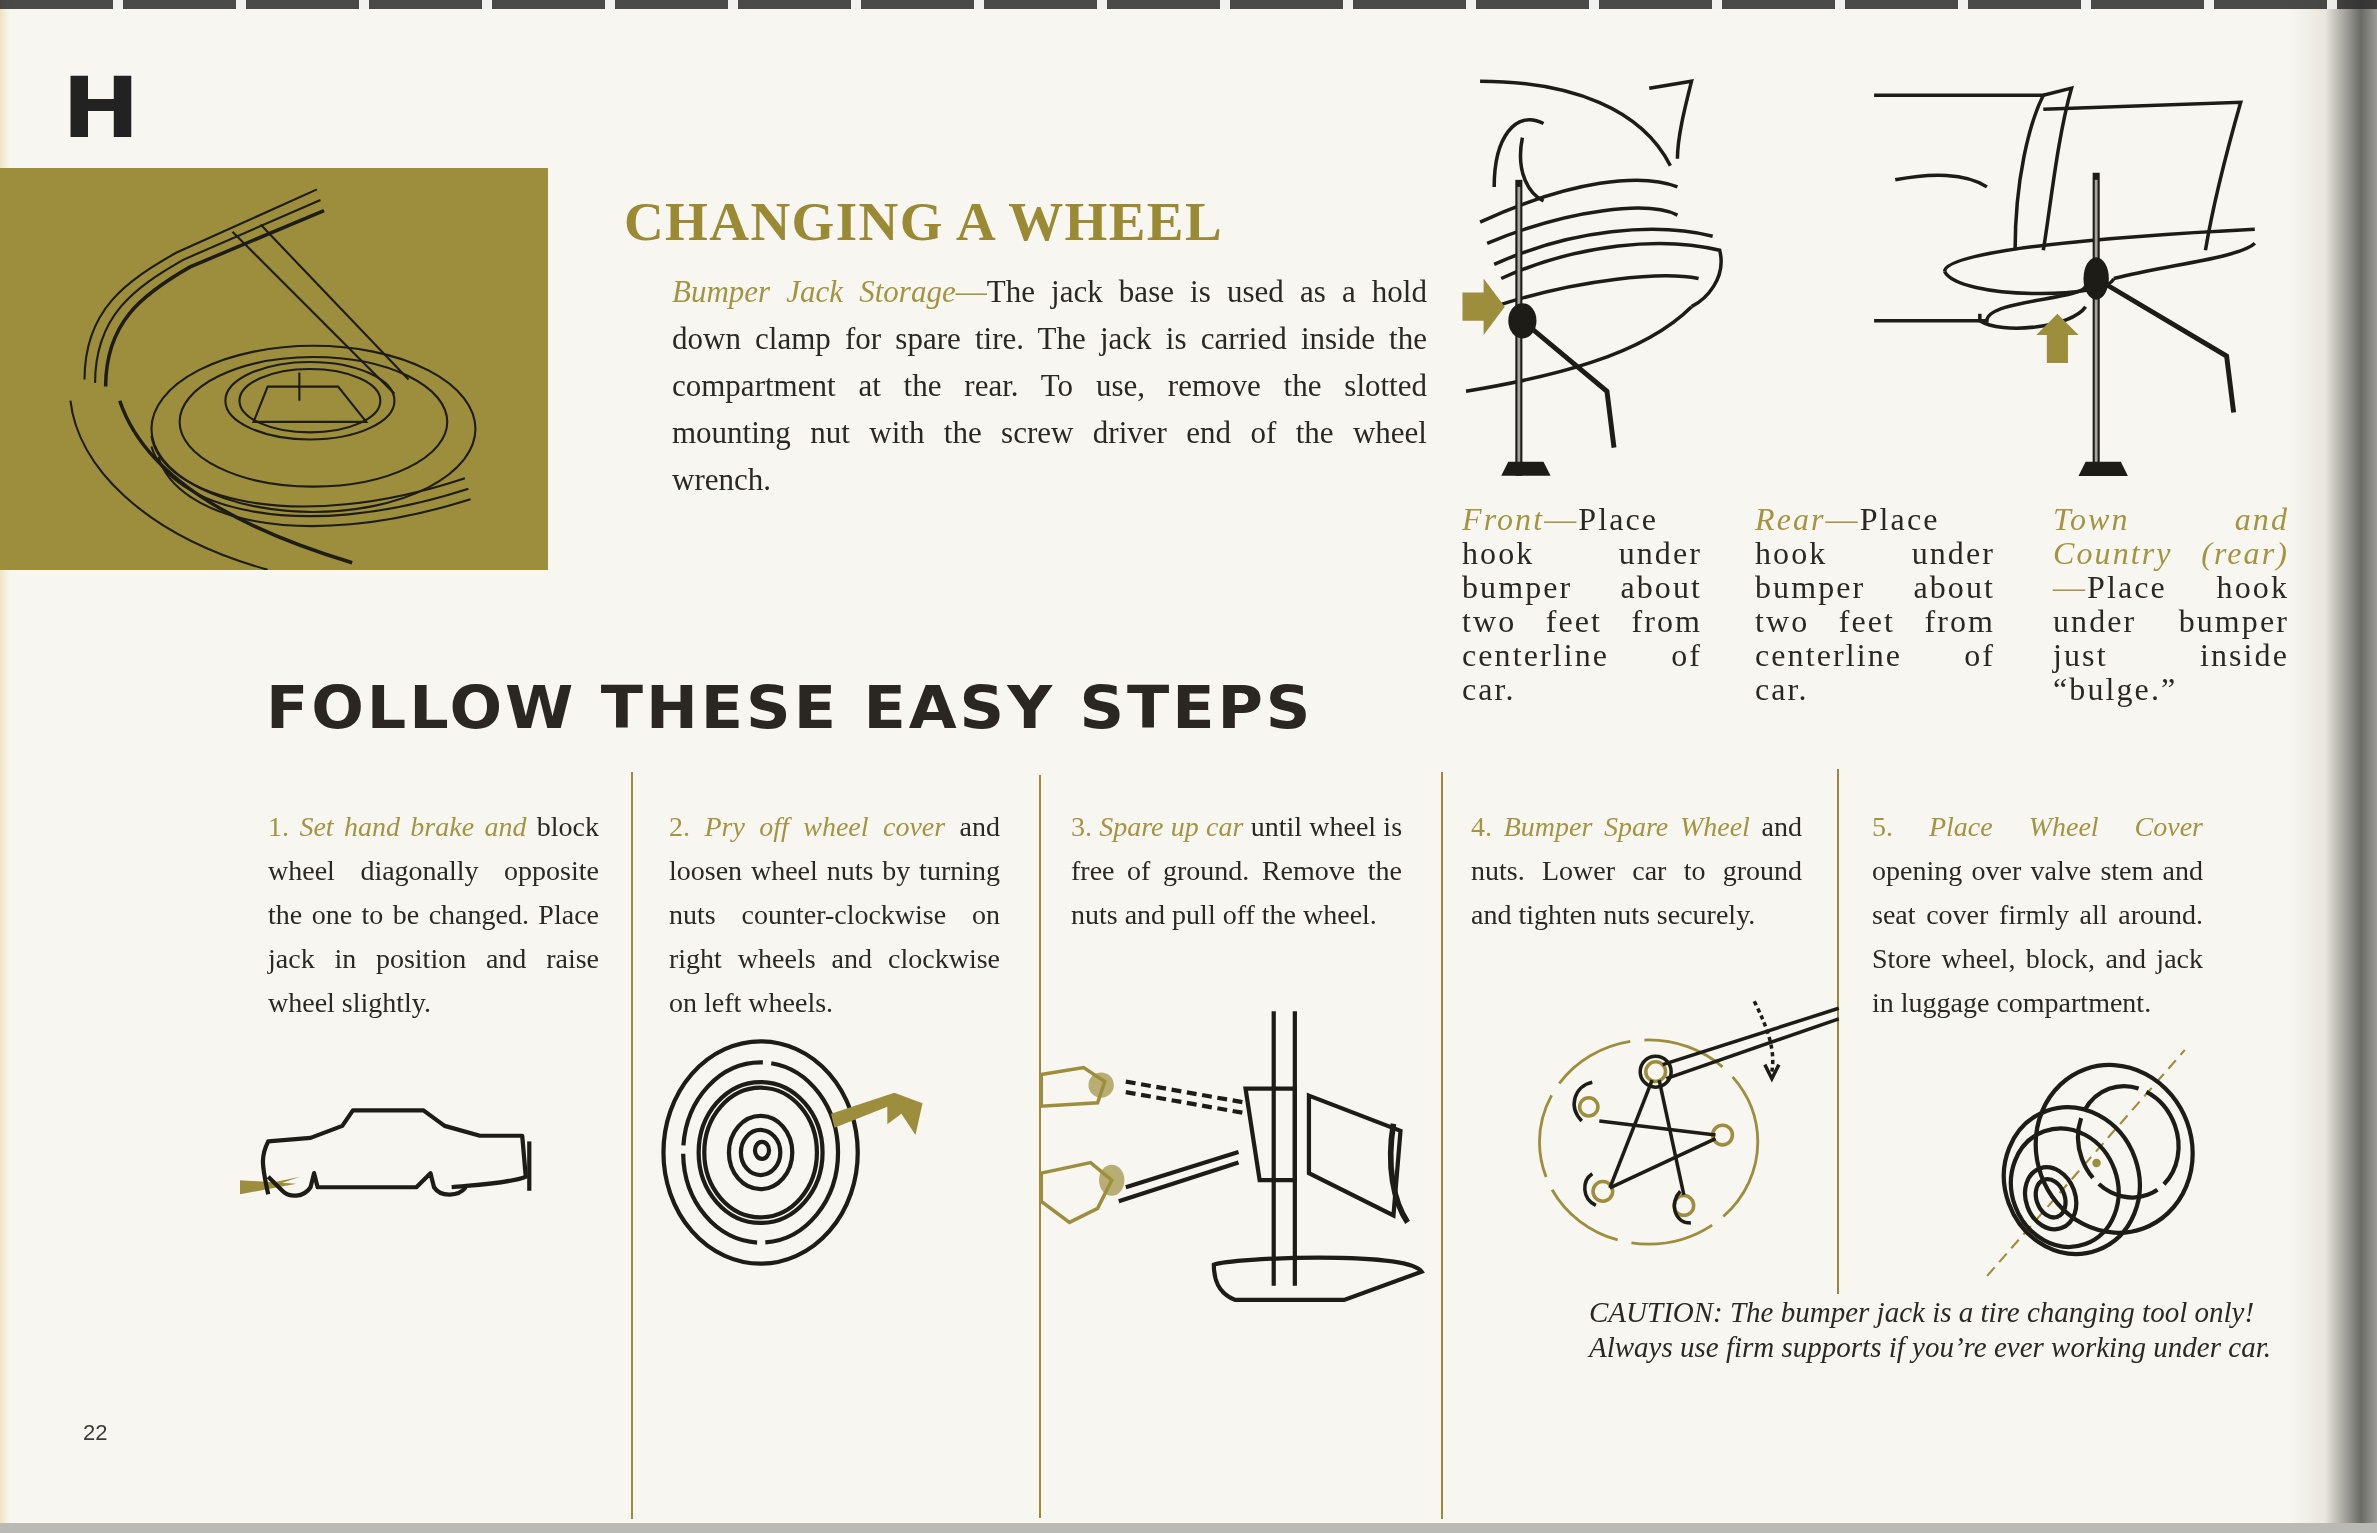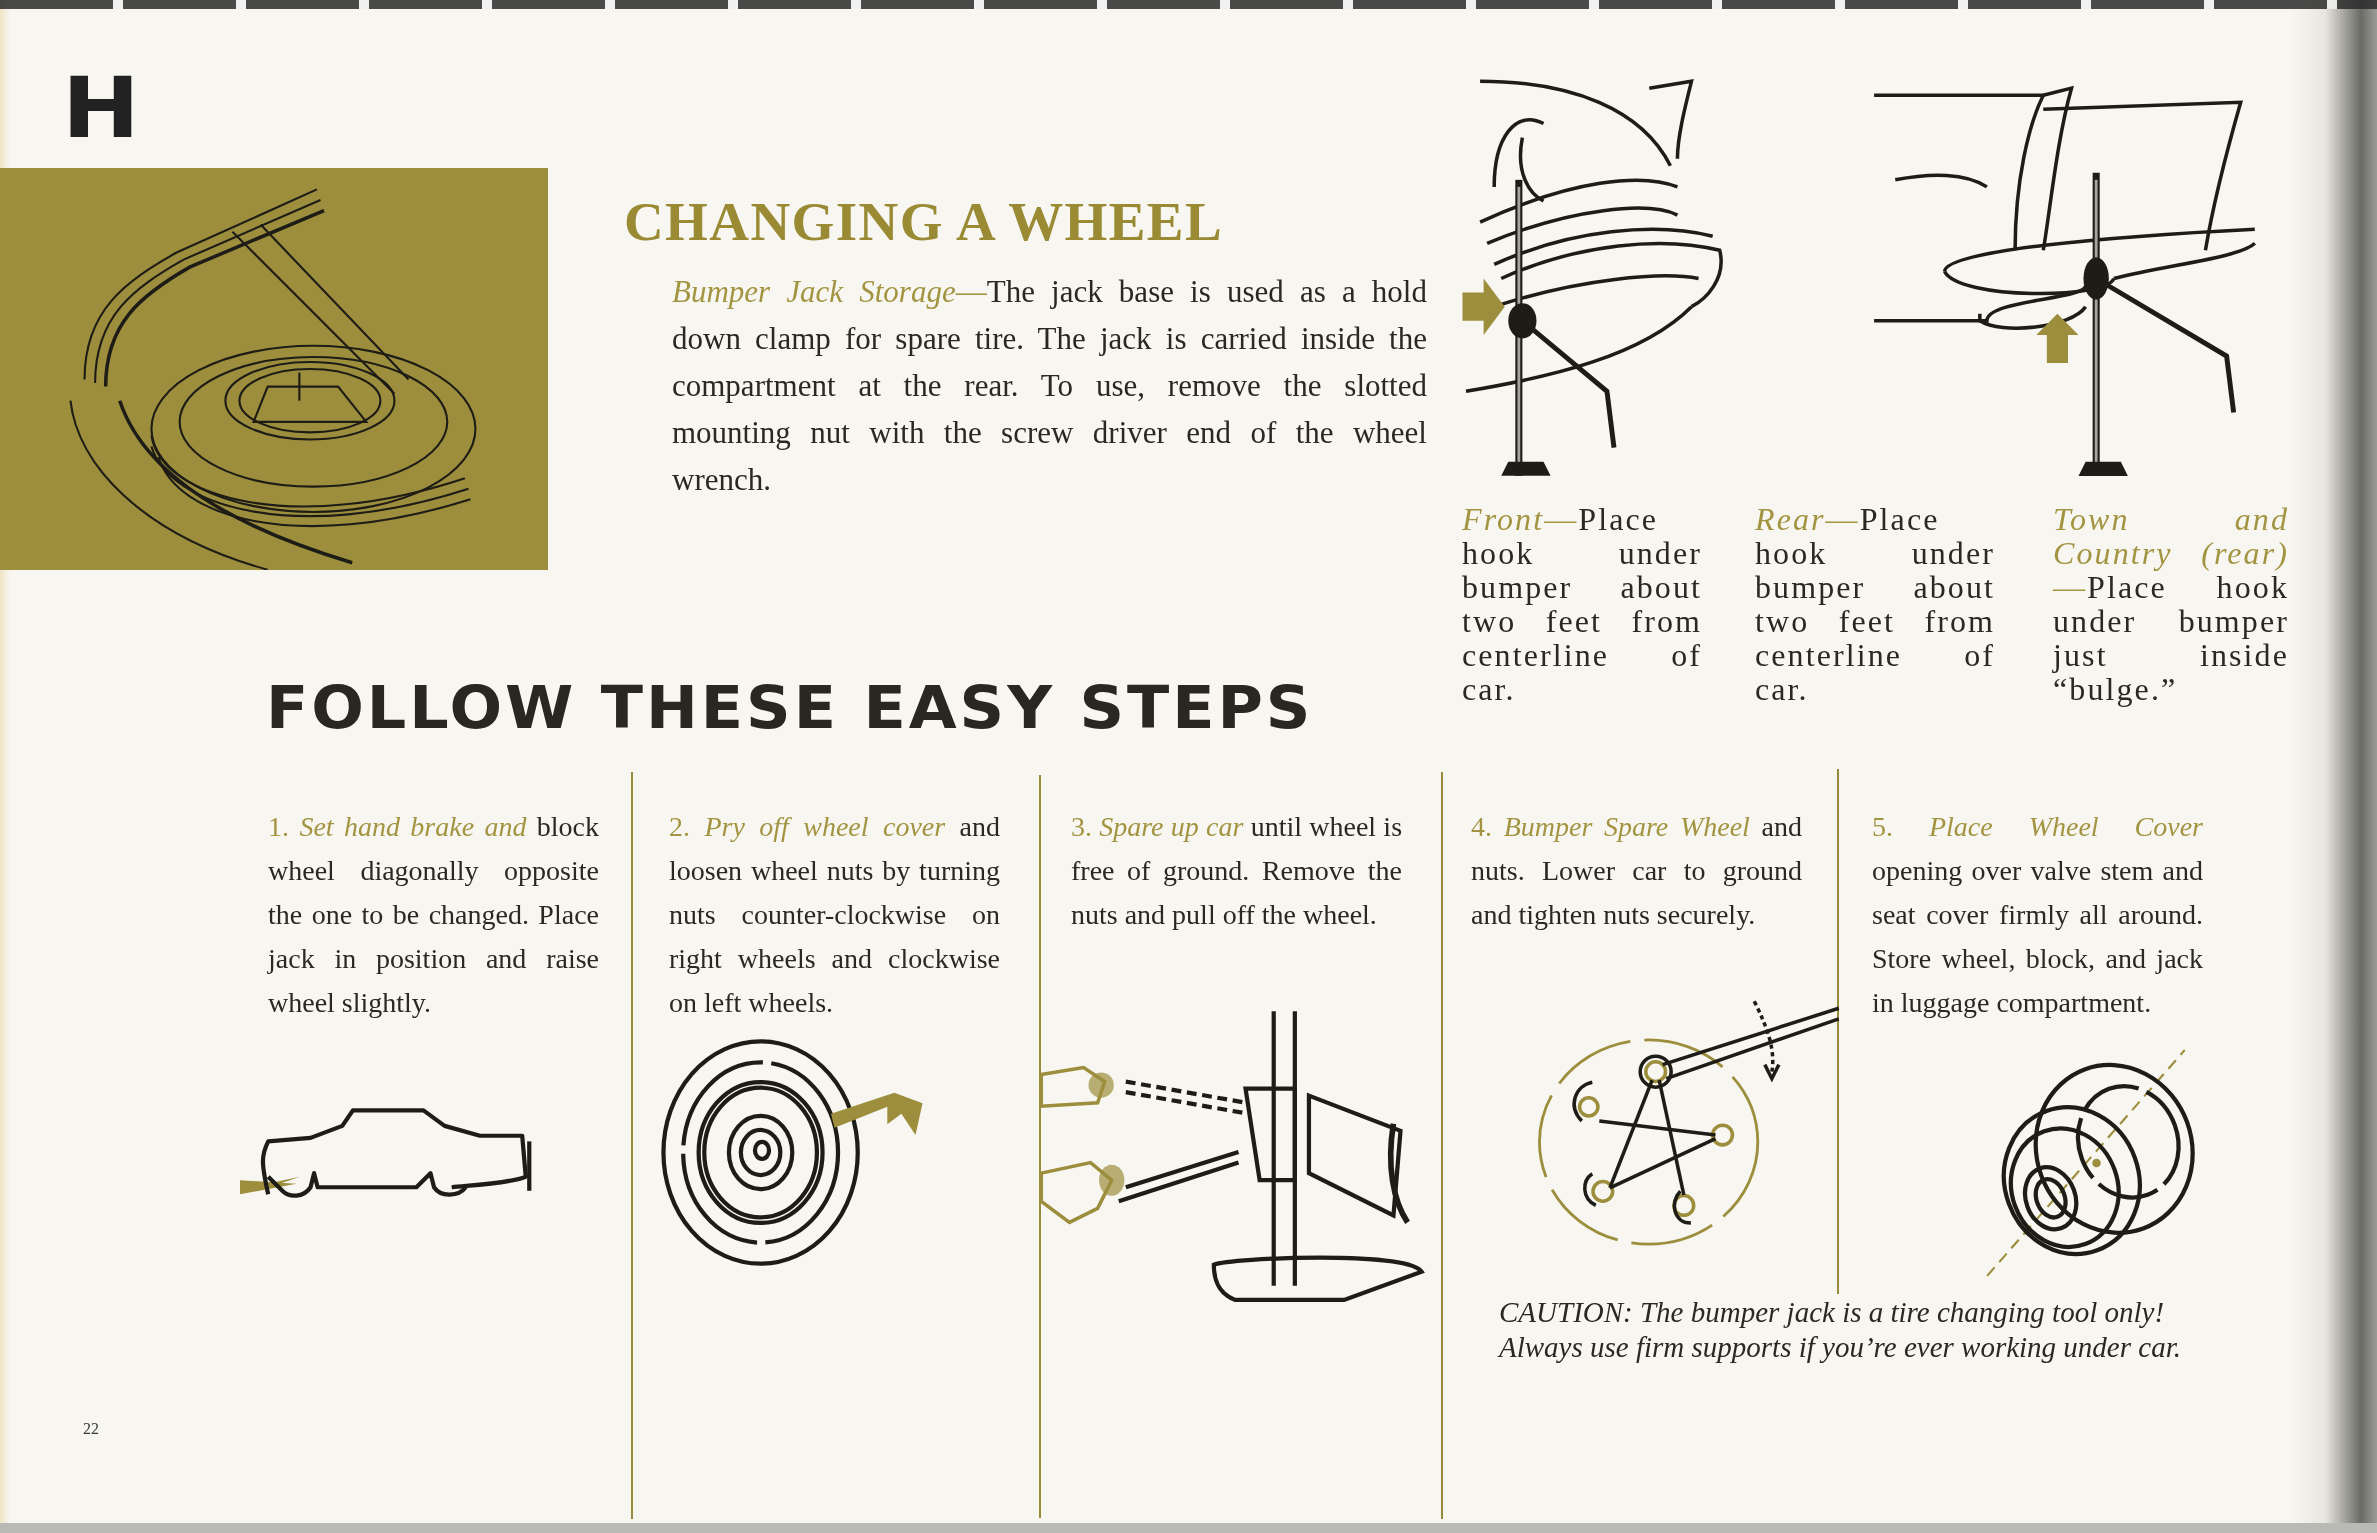--- a/index.html
+++ b/index.html
@@ -33,24 +33,24 @@
 
   .steps-heading { position:absolute; left:266px; top:678px; font-family:"DejaVu Sans", sans-serif; font-weight:bold;
     font-size:59px; letter-spacing:2.8px; color:#2a2622; line-height:1; transform:scaleX(1.05); transform-origin:left; }
 
   .divider { position:absolute; width:2.1px; background:#978a3a; }
 
   .step { position:absolute; top:805px; font-family:"Liberation Serif", serif; font-size:28px; line-height:44px;
     color:#2b2823; text-align:justify; }
   .step .num { color:#a39441; }
 
-  .caution { position:absolute; left:1499px; top:1295px; width:719px; font-family:"Liberation Serif", serif;
+  .caution { position:absolute; left:1589px; top:1295px; width:719px; font-family:"Liberation Serif", serif;
     font-style:italic; font-size:29px; line-height:35px; color:#2b2823; }
 
-  .page-number { position:absolute; left:83px; top:1420px; font-family:Liberation Serif, serif; font-size:16px; color:#3a3a3a; }
+  .page-number { position:absolute; left:83px; top:1420px; font-family:Liberation Sans, sans-serif; font-size:22px; color:#3a3a3a; }
 
   svg { position:absolute; overflow:visible; }
 </style>
 </head>
 <body>
 
 <div class="page">
   <div class="topline"></div>
   <div class="bottomshade"></div>
 

